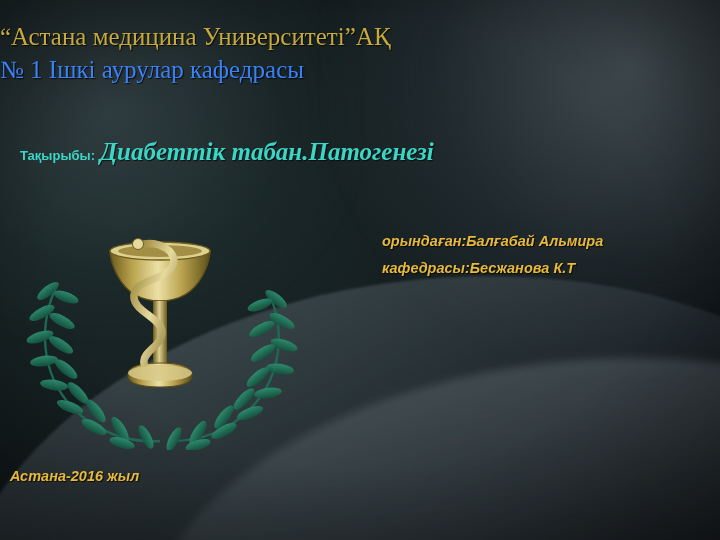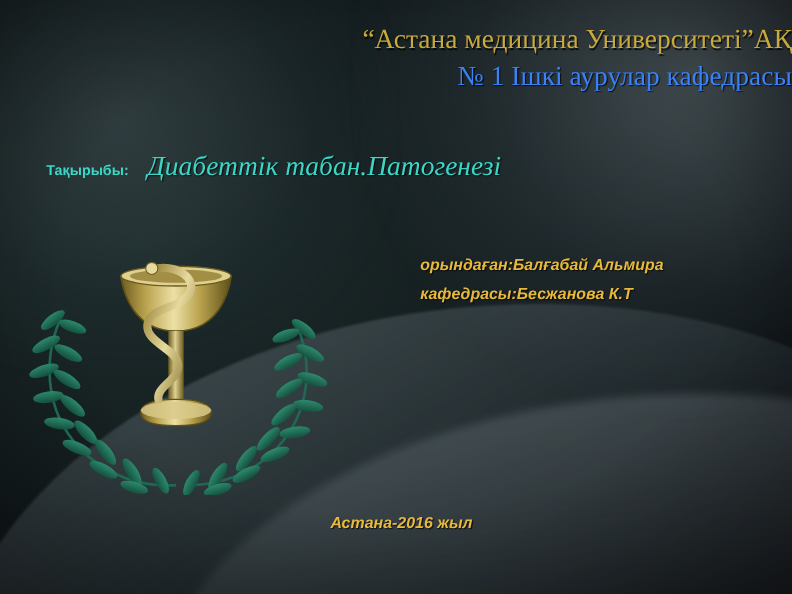--- a/index.html
+++ b/index.html
@@ -76,60 +76,60 @@
     width: 300px;
     height: 245px;
   }
 
   
   .title-block {
     position: absolute;
     top: 22px;
     left: 0;
     width: 720px;
-    text-align: right;
+    text-align: left;
     line-height: 1.18;
   }
   .title-line1 {
     font-family: "Liberation Serif", serif;
     font-size: 25px;
     color: #c8a93b;
     text-shadow: 1px 1px 1px rgba(0,0,0,0.8);
     white-space: nowrap;
   }
   .title-line2 {
     font-family: "Liberation Serif", serif;
     font-size: 25px;
     color: #3b82f6;
     margin-top: 3px;
     text-shadow: 1px 1px 1px rgba(0,0,0,0.8);
   }
 
   .topic-row {
     position: absolute;
     top: 138px;
-    left: 42px;
+    left: 20px;
     width: 660px;
     display: flex;
     align-items: baseline;
   }
   .topic-label {
     font-family: "Liberation Sans", sans-serif;
     font-size: 13px;
     font-weight: bold;
     color: #3bd6c6;
     letter-spacing: 0px;
   }
   .topic-value {
     font-family: "Liberation Serif", serif;
     font-style: italic;
-    font-weight: normal;
+    font-weight: bold;
     font-size: 25px;
     color: #3bd6c6;
-    margin-left: 17px;
+    margin-left: 5px;
     text-shadow: 1px 1px 1px rgba(0,0,0,0.7);
   }
 
   .authors {
     position: absolute;
     top: 228px;
     left: 338px;
     width: 360px;
     color: #e8b93a;
     font-family: "Liberation Sans", sans-serif;
@@ -140,21 +140,20 @@
     text-shadow: 1px 1px 1px rgba(0,0,0,0.75);
     margin-left: 44px;
   }
   .authors div { white-space: nowrap; }
 
   .footer {
     position: absolute;
     top: 468px;
     left: 0;
     width: 720px;
-    text-align: center;
     color: #e8b93a;
     font-family: "Liberation Sans", sans-serif;
     font-weight: bold;
     font-style: italic;
     font-size: 14.5px;
     text-shadow: 1px 1px 1px rgba(0,0,0,0.75);
   }
   .footer span { padding-left: 10px; }
 </style>
 </head>

